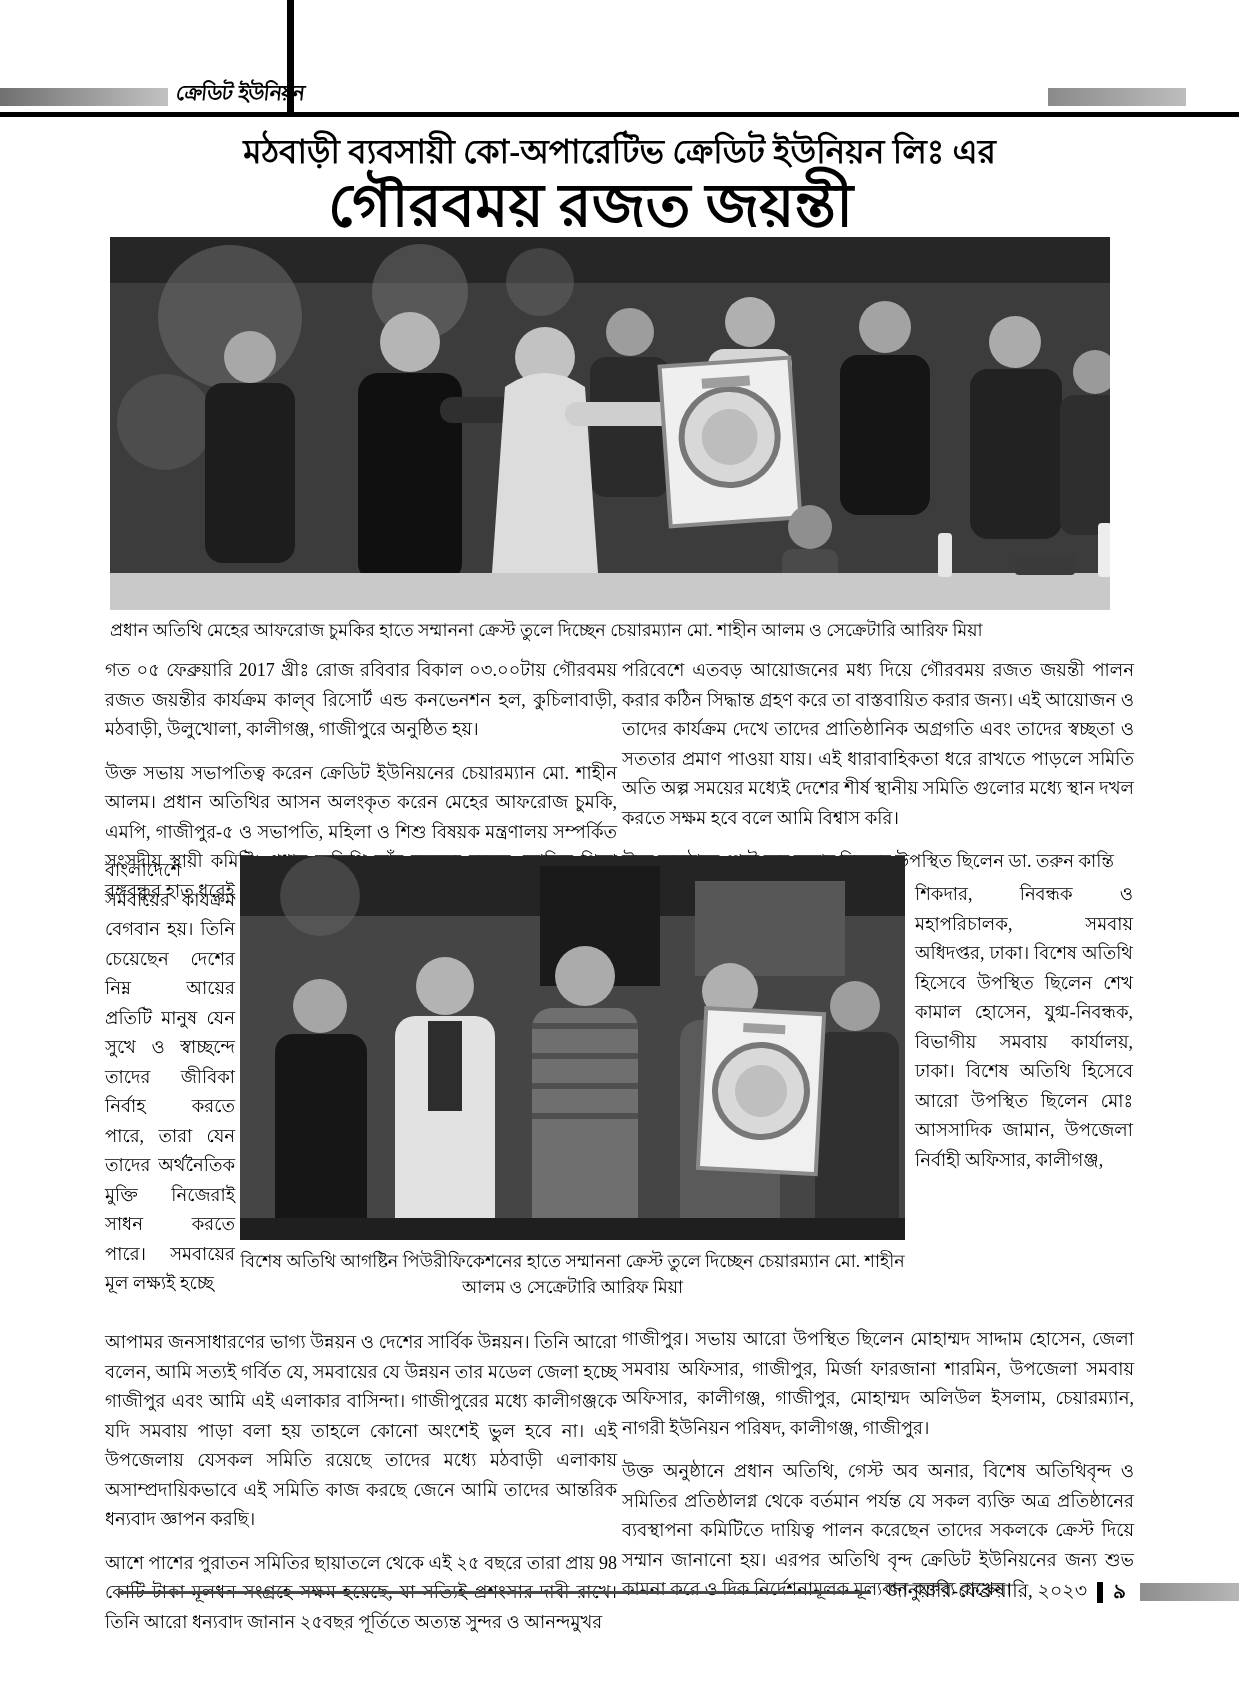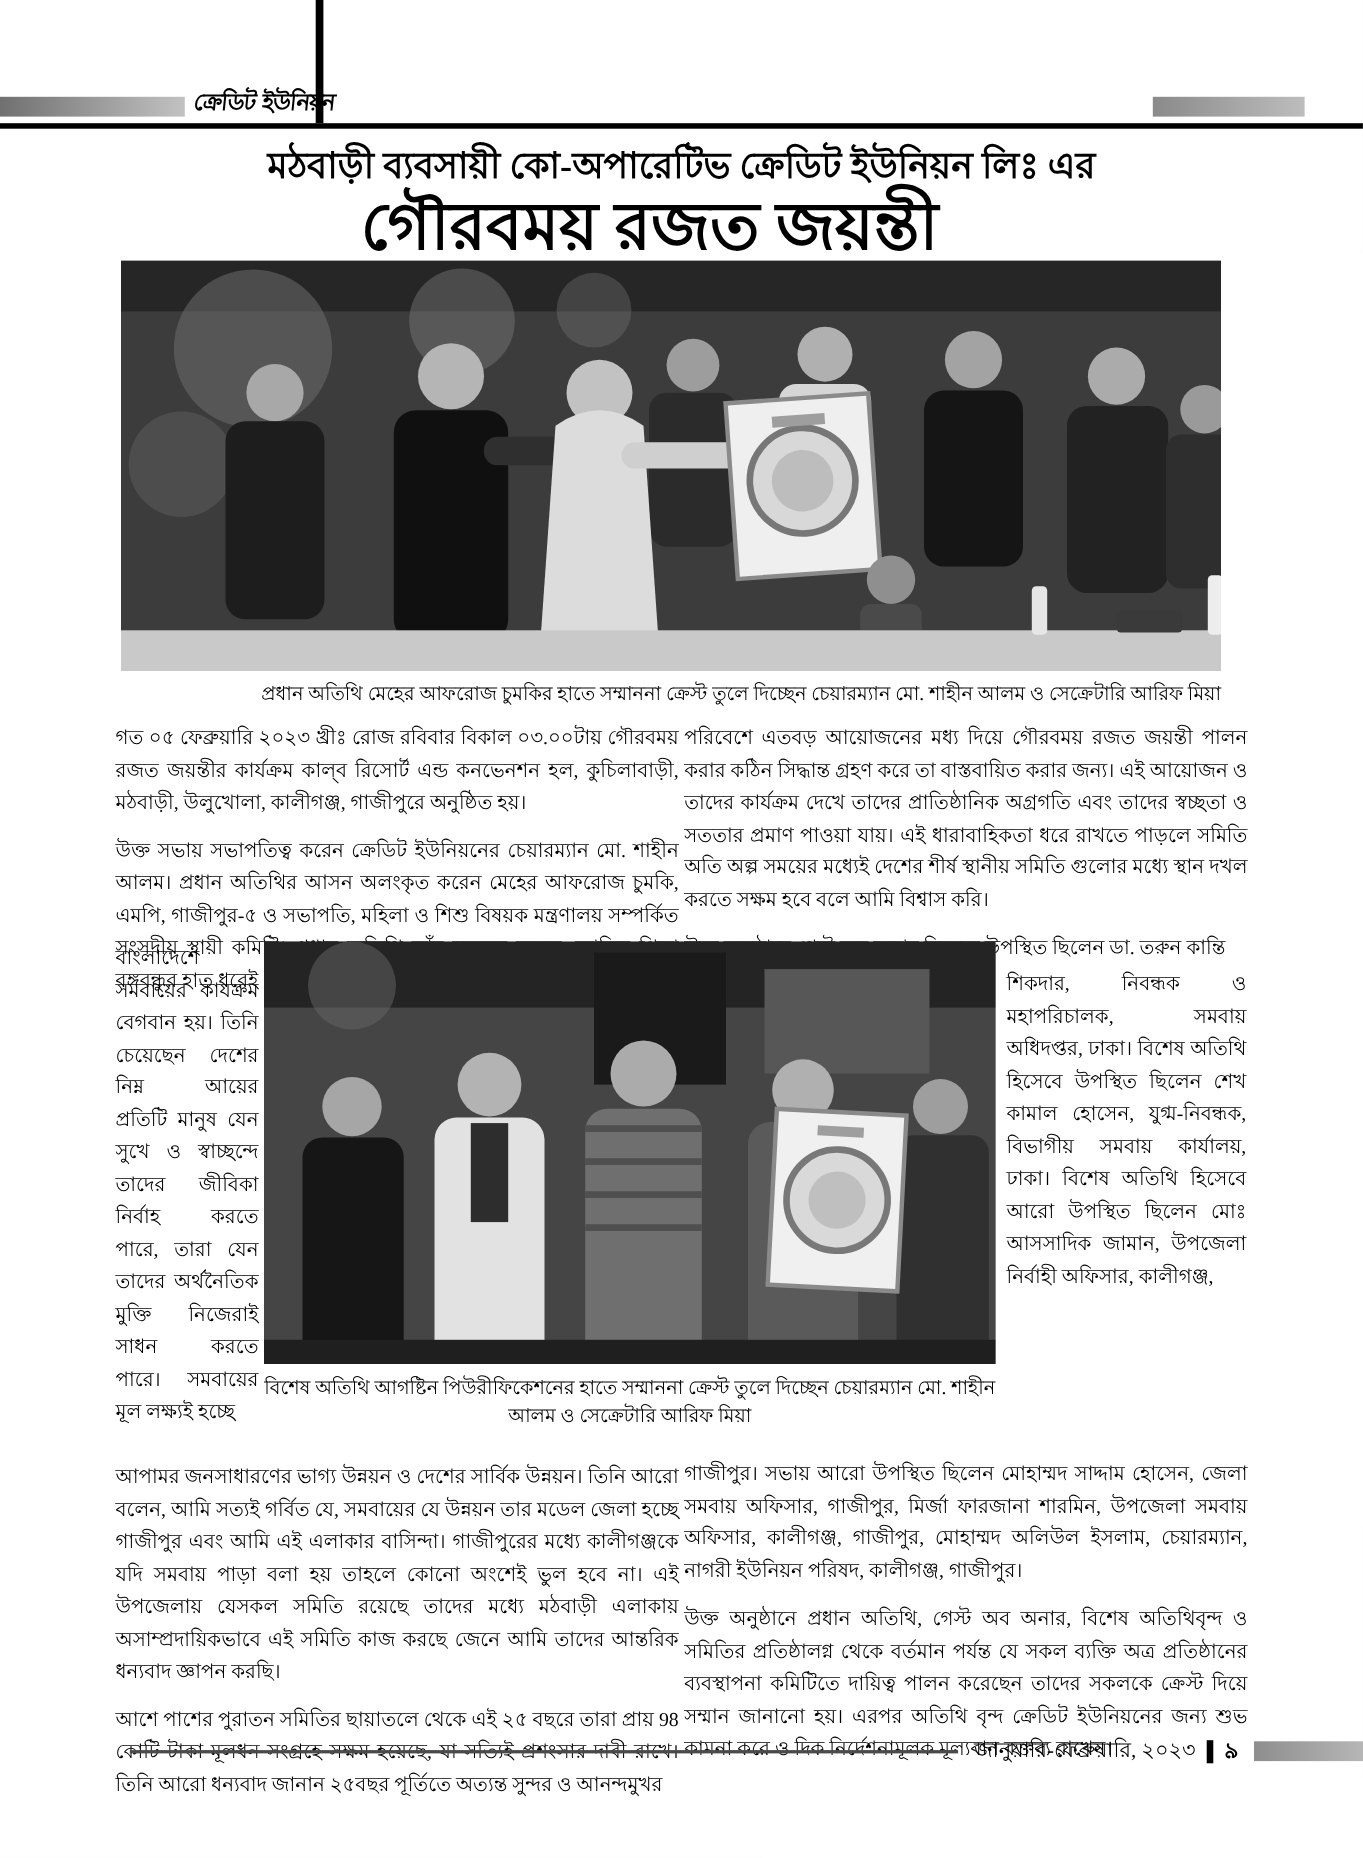--- a/index.html
+++ b/index.html
@@ -53,21 +53,21 @@
     position:absolute;left:110px;top:237px;width:1000px;height:373px;
     background:#333;
   }
   .photo-middle{
     position:absolute;left:240px;top:856px;width:665px;height:384px;
     background:#3a3a3a;
   }
   .photo-top svg,.photo-middle svg{display:block;width:100%;height:100%;}
   .caption-top{
     position:absolute;left:110px;top:618px;width:1000px;
-    text-align:right;font-size:17.5px;line-height:24px;
+    text-align:left;font-size:17.5px;line-height:24px;
   }
   .caption-middle{
     position:absolute;left:225px;top:1248px;width:695px;
     text-align:center;font-size:17.5px;line-height:26px;
   }
   
   .col{position:absolute;font-size:18px;line-height:29.5px;text-align:justify;}
   .col p{margin:0 0 14px 0;}
   .left-top   {left:105px;top:656px;width:512px;}
   .left-narrow{left:105px;top:856px;width:130px;}
@@ -143,21 +143,21 @@
 
       <rect x="0" y="336" width="1000" height="37" fill="#c9c9c9"></rect>
       <rect x="828" y="296" width="14" height="44" rx="4" fill="#e6e6e6"></rect>
       <rect x="988" y="286" width="14" height="54" rx="4" fill="#ededed"></rect>
       <rect x="905" y="318" width="60" height="20" rx="4" fill="#3a3a3a"></rect>
     </svg>
   </div>
   <div class="caption-top">প্রধান অতিথি মেহের আফরোজ চুমকির হাতে সম্মাননা ক্রেস্ট তুলে দিচ্ছেন চেয়ারম্যান মো. শাহীন আলম ও সেক্রেটারি আরিফ মিয়া</div>
 
   <div class="col left-top">
-    <p>গত ০৫ ফেব্রুয়ারি ২০২৩ খ্রীঃ রোজ রবিবার বিকাল ০৩.০০টায় গৌরবময় রজত জয়ন্তীর কার্যক্রম কাল্‌ব রিসোর্ট এন্ড কনভেনশন হল, কুচিলাবাড়ী, মঠবাড়ী, উলুখোলা, কালীগঞ্জ, গাজীপুরে অনুষ্ঠিত হয়।</p>
+    <p>গত ০৫ ফেব্রুয়ারি 2017 খ্রীঃ রোজ রবিবার বিকাল ০৩.০০টায় গৌরবময় রজত জয়ন্তীর কার্যক্রম কাল্‌ব রিসোর্ট এন্ড কনভেনশন হল, কুচিলাবাড়ী, মঠবাড়ী, উলুখোলা, কালীগঞ্জ, গাজীপুরে অনুষ্ঠিত হয়।</p>
     <p>উক্ত সভায় সভাপতিত্ব করেন ক্রেডিট ইউনিয়নের চেয়ারম্যান মো. শাহীন আলম। প্রধান অতিথির আসন অলংকৃত করেন মেহের আফরোজ চুমকি, এমপি, গাজীপুর-৫ ও সভাপতি, মহিলা ও শিশু বিষয়ক মন্ত্রণালয় সম্পর্কিত সংসদীয় স্থায়ী কমিটি। প্রধান অতিথি তাঁর বক্তব্যে বলেন, জাতির পিতা বঙ্গবন্ধুর হাত ধরেই</p>
   </div>
 
   <div class="col right-top">
     <p>পরিবেশে এতবড় আয়োজনের মধ্য দিয়ে গৌরবময় রজত জয়ন্তী পালন করার কঠিন সিদ্ধান্ত গ্রহণ করে তা বাস্তবায়িত করার জন্য। এই আয়োজন ও তাদের কার্যক্রম দেখে তাদের প্রাতিষ্ঠানিক অগ্রগতি এবং তাদের স্বচ্ছতা ও সততার প্রমাণ পাওয়া যায়। এই ধারাবাহিকতা ধরে রাখতে পাড়লে সমিতি অতি অল্প সময়ের মধ্যেই দেশের শীর্ষ স্থানীয় সমিতি গুলোর মধ্যে স্থান দখল করতে সক্ষম হবে বলে আমি বিশ্বাস করি।</p>
     <p>উক্ত অনুষ্ঠানে গেস্ট অব অনার হিসেবে উপস্থিত ছিলেন ডা. তরুন কান্তি</p>
   </div>
 
   <div class="col left-narrow">
     <p>বাংলাদেশে সমবায়ের কাযক্রম বেগবান হয়। তিনি চেয়েছেন দেশের নিম্ন আয়ের প্রতিটি মানুষ যেন সুখে ও স্বাচ্ছন্দে তাদের জীবিকা নির্বাহ করতে পারে, তারা যেন তাদের অর্থনৈতিক মুক্তি নিজেরাই সাধন করতে পারে। সমবায়ের মূল লক্ষ্যই হচ্ছে</p>

